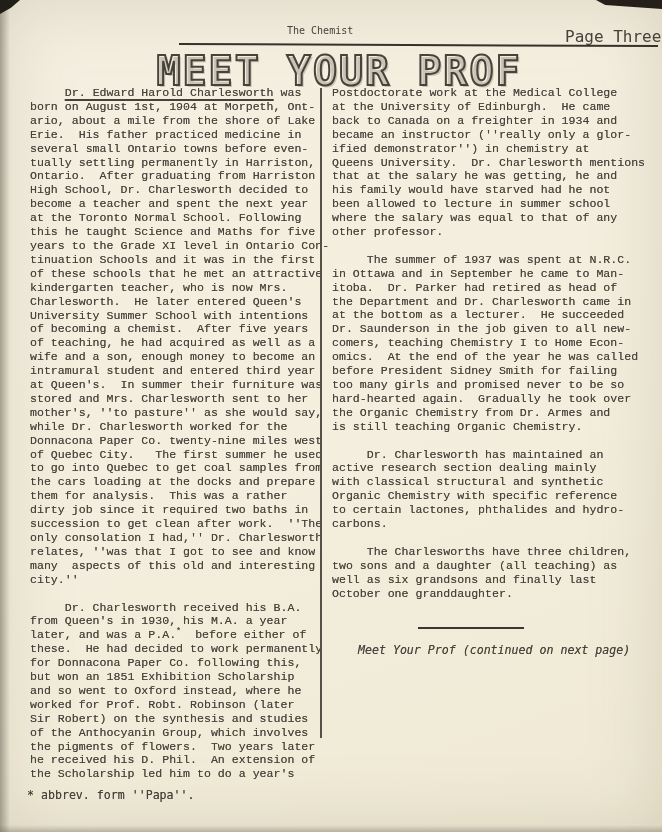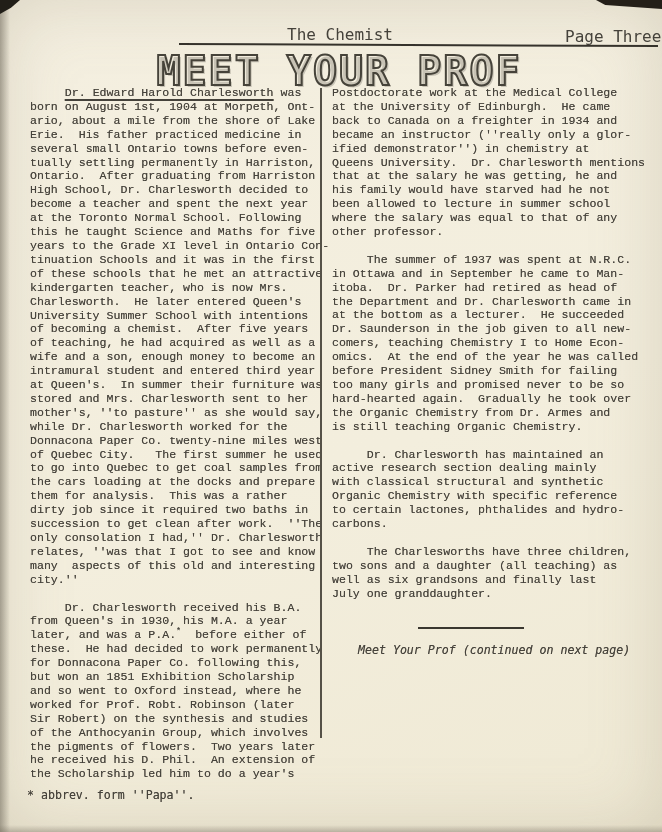--- a/index.html
+++ b/index.html
@@ -17,21 +17,21 @@
     background:linear-gradient(to right,rgba(110,104,90,0.55),rgba(110,104,90,0.0));}
   .edge-bottom{position:absolute;left:0;right:0;bottom:0;height:7px;
     background:linear-gradient(to top,rgba(105,98,84,0.35),rgba(105,98,84,0));}
   .corner-tl{position:absolute;left:0;top:0;width:20px;height:14px;background:#211e18;
     clip-path:polygon(0 0,100% 0,55% 55%,0 100%);}
   .corner-tr{position:absolute;right:0;top:0;width:66px;height:9px;background:#241f18;
     clip-path:polygon(0 0,100% 0,100% 100%,14% 55%);}
   
   .hdr-left{position:absolute;left:32px;top:22px;font-size:12px;
     padding-bottom:2px;border-bottom:1.5px solid #3a372f;}
-  .hdr-center{position:absolute;left:287px;top:25px;font-size:16px;}
+  .hdr-center{position:absolute;left:287px;top:25px;font-size:10px;}
   .hdr-right{position:absolute;left:565px;top:27px;font-size:16px;}
   .hdr-rule{position:absolute;left:179px;top:44px;width:479px;height:2px;background:#35322b;
     transform:rotate(0.25deg);}
   
   .title{position:absolute;left:0;top:41px;width:662px;margin:8px;text-align:center;
     font-weight:bold;font-size:40px;line-height:44px;letter-spacing:2px;
     font-family:"DejaVu Sans Mono", monospace;color:#4c493f;}
   @supports (-webkit-text-stroke: 2px #444){
     .title{-webkit-text-stroke:2px #46433a;color:transparent;
       text-shadow:2px 2px 0 rgba(70,67,58,0.25);}
@@ -149,20 +149,20 @@
 is still teaching Organic Chemistry.</p>
     <p class="para">     Dr. Charlesworth has maintained an
 active research section dealing mainly
 with classical structural and synthetic
 Organic Chemistry with specific reference
 to certain lactones, phthalides and hydro-
 carbons.</p>
     <p class="para">     The Charlesworths have three children,
 two sons and a daughter (all teaching) as
 well as six grandsons and finally last
-July one granddaughter.</p>
+October one granddaughter.</p>
     <div class="end-rule"></div>
     <p class="continued">Meet Your Prof (continued on next page)</p>
   </div>
 
   <p class="footnote">* abbrev. form ''Papa''.</p>
 
 </div>
 
 </body></html>

